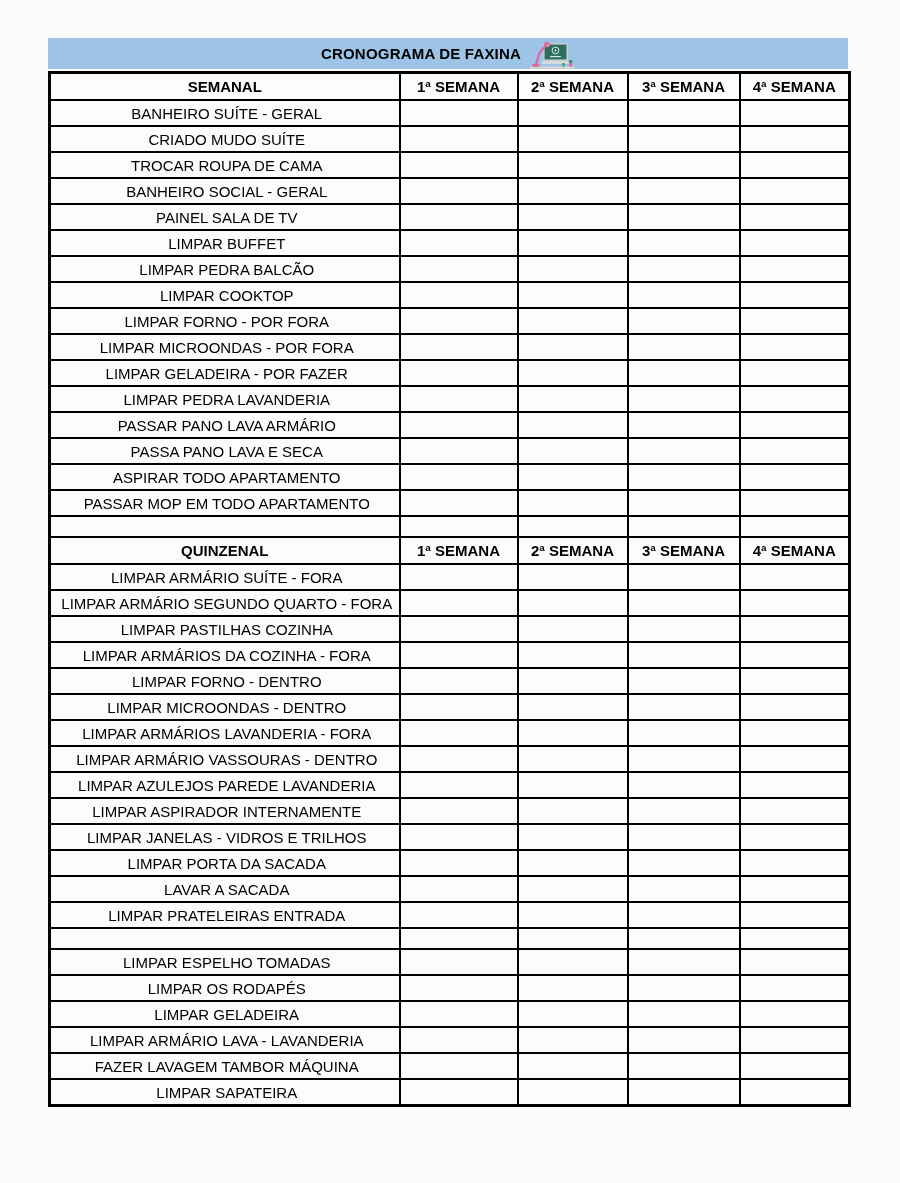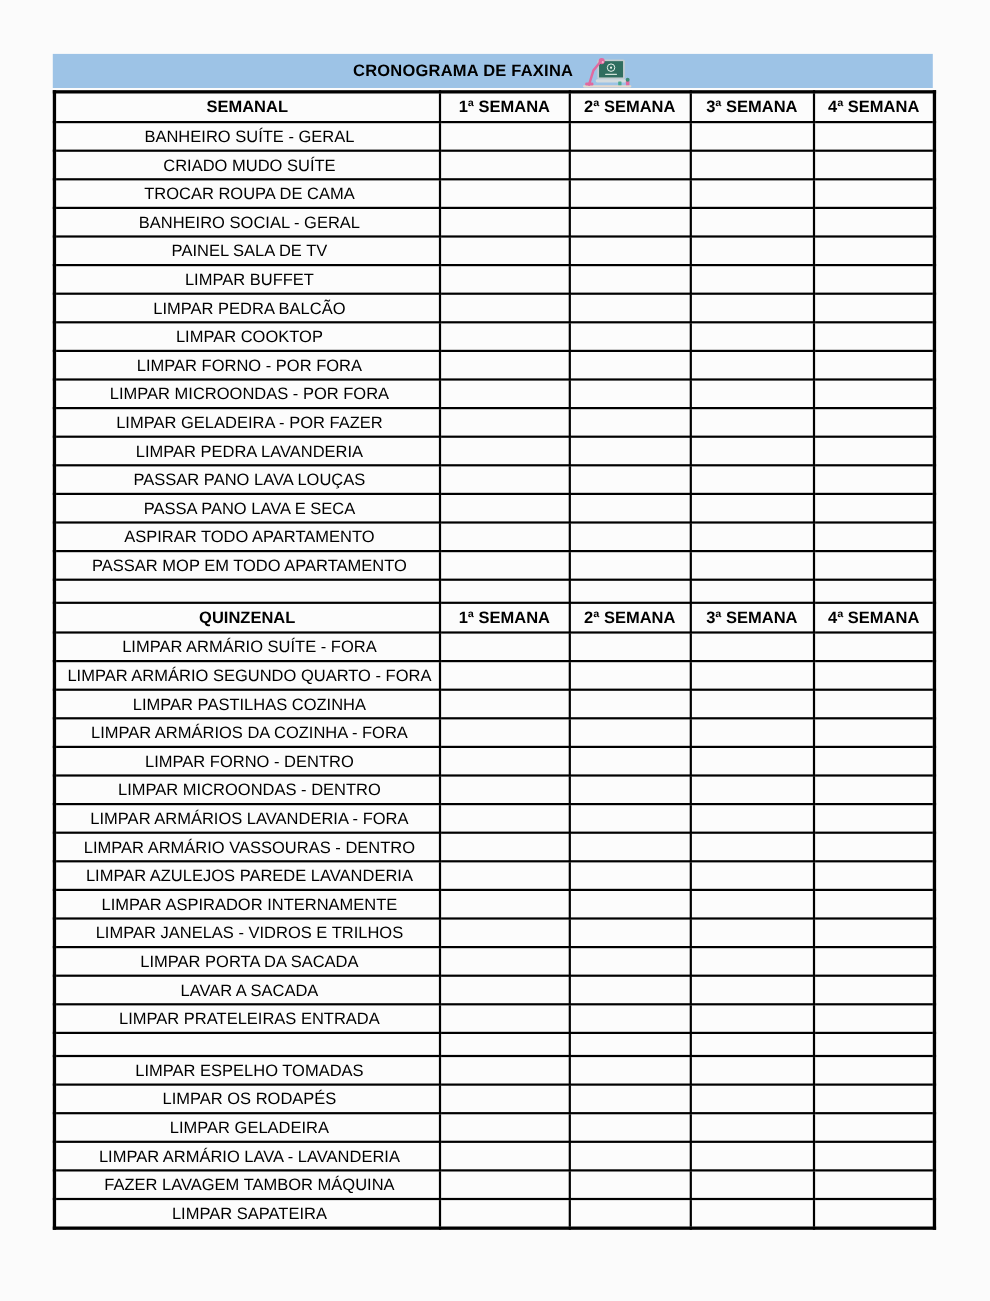--- a/index.html
+++ b/index.html
@@ -7,21 +7,21 @@
     padding: 0;
     width: 900px;
     height: 1183px;
     background: #fbfbfb;
     font-family: "Liberation Sans", sans-serif;
     color: #000;
   }
   .page {
     position: absolute;
     left: 48px;
-    top: 49px;
+    top: 38px;
     width: 800px;
   }
   .title-bar {
     background: var(--title-bar, #9DC3E6);
     height: 31px;
     display: flex;
     align-items: center;
     justify-content: center;
     gap: 8px;
     margin-bottom: 2px;
@@ -203,21 +203,21 @@
           <td class="week-cell"></td>
         </tr>
         <tr>
           <td class="task-cell">LIMPAR PEDRA LAVANDERIA</td>
           <td class="week-cell"></td>
           <td class="week-cell"></td>
           <td class="week-cell"></td>
           <td class="week-cell"></td>
         </tr>
         <tr>
-          <td class="task-cell">PASSAR PANO LAVA LOUÇAS</td>
+          <td class="task-cell">PASSAR PANO LAVA ARMÁRIO</td>
           <td class="week-cell"></td>
           <td class="week-cell"></td>
           <td class="week-cell"></td>
           <td class="week-cell"></td>
         </tr>
         <tr>
           <td class="task-cell">PASSA PANO LAVA E SECA</td>
           <td class="week-cell"></td>
           <td class="week-cell"></td>
           <td class="week-cell"></td>

